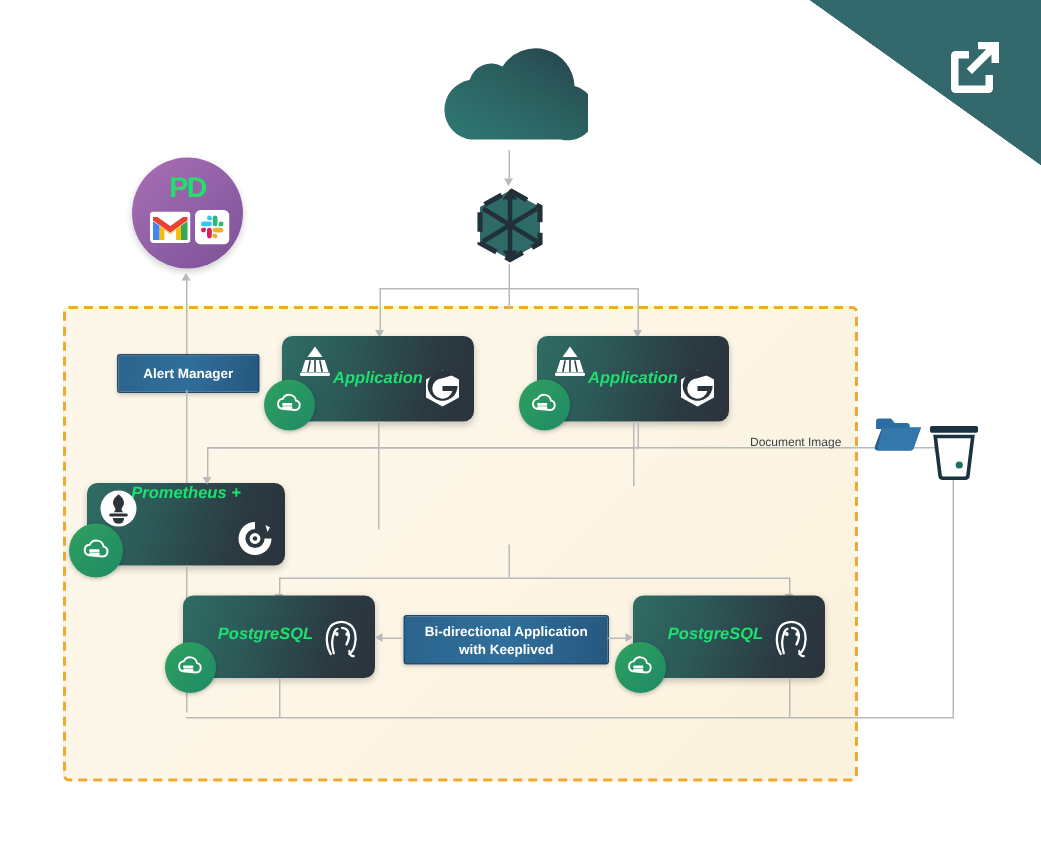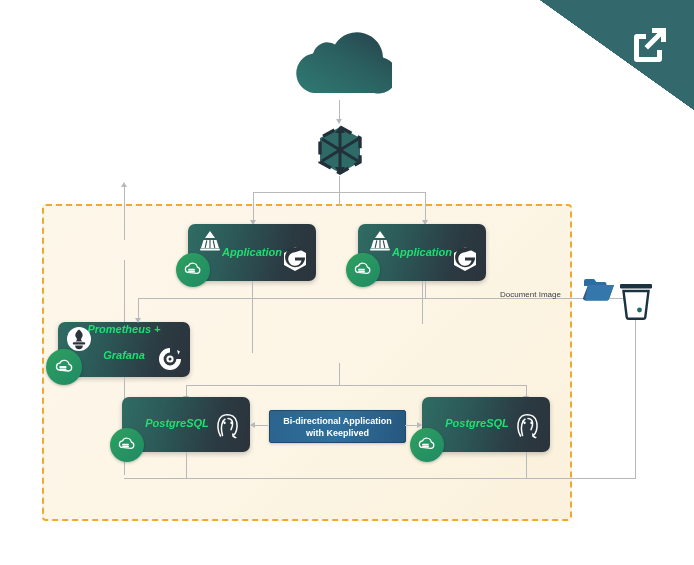--- a/index.html
+++ b/index.html
@@ -116,24 +116,53 @@
     </svg>
   </div>
 
   <div class="conn v" style="left:339px;top:176px;height:30px;"></div>
   <div class="conn h" style="left:253px;top:192px;width:173px;"></div>
   <div class="conn v" style="left:253px;top:192px;height:29px;"></div>
   <div class="conn v" style="left:425px;top:192px;height:29px;"></div>
   <div class="arrow down" style="left:250px;top:220px;"></div>
   <div class="arrow down" style="left:422px;top:220px;"></div>
 
+  <div class="pd-circle">
+    <div class="pd-text">PD</div>
+
+    <div style="position:absolute;left:12px;top:36px;width:27px;height:21px;">
+      <svg viewBox="0 0 27 21" width="27" height="21">
+        <rect x="0" y="0" width="27" height="21" rx="2.5" fill="#ffffff"></rect>
+        <path d="M2 18.5 V5.5 L13.5 13 L25 5.5 V18.5" fill="none"></path>
+        <path d="M2 19 V6.5 l4.4 3 V19 z" fill="#4285f4"></path>
+        <path d="M20.6 19 V9.5 l4.4 -3 V19 z" fill="#34a853"></path>
+        <path d="M2 6 l0 -2.3 h3 l8.5 6 l8.5 -6 h3 V6 l-11.5 8.2 z" fill="#ea4335"></path>
+        <path d="M6.4 9.5 l7.1 5 l7.1 -5 V19 h-3.2 v-6.6 l-3.9 2.8 l-3.9 -2.8 V19 H6.4 z" fill="#fbbc04"></path>
+      </svg>
+    </div>
+
+    <div style="position:absolute;left:42px;top:35px;width:23px;height:23px;">
+      <svg viewBox="0 0 23 23" width="23" height="23">
+        <rect x="0" y="0" width="23" height="23" rx="4" fill="#ffffff"></rect>
+        <g>
+          <path d="M7.2 13.4a1.6 1.6 0 1 1 -1.6 -1.6 h1.6z M8 13.4a1.6 1.6 0 0 1 3.2 0v4a1.6 1.6 0 0 1 -3.2 0z" fill="#e01e5a"></path>
+          <path d="M9.6 6.9a1.6 1.6 0 1 1 1.6 -1.6 v1.6z M9.6 7.7a1.6 1.6 0 0 1 0 3.2h-4a1.6 1.6 0 0 1 0-3.2z" fill="#36c5f0"></path>
+          <path d="M15.8 9.3a1.6 1.6 0 1 1 1.6 1.6h-1.6z M15 9.3a1.6 1.6 0 0 1 -3.2 0v-4a1.6 1.6 0 0 1 3.2 0z" fill="#2eb67d"></path>
+          <path d="M13.4 15.8a1.6 1.6 0 1 1 -1.6 1.6v-1.6z M13.4 15a1.6 1.6 0 0 1 0-3.2h4a1.6 1.6 0 0 1 0 3.2z" fill="#ecb22e"></path>
+        </g>
+      </svg>
+    </div>
+  </div>
 
   <div class="conn v" style="left:124px;top:185px;height:55px;"></div>
   <div class="arrow up" style="left:121px;top:182px;"></div>
 
+  <div class="bluebox" style="left:78px;top:236px;width:93px;height:24px;">
+    <span>Alert Manager</span>
+  </div>
 
   <div class="conn v" style="left:124px;top:260px;height:68px;"></div>
 
   <div class="node" style="left:188px;top:224px;width:128px;height:57px;">
     <div class="node-label" style="top:22px;">Application</div>
     <div class="tl-logo" style="left:10px;top:6px;width:24px;height:22px;">
       <svg viewBox="0 0 24 22" width="24" height="22">
         <path d="M12 1 L17 8 H7 Z" fill="#ffffff"></path>
         <path d="M5.5 10 h13 l2.5 8 h-18 z" fill="#ffffff"></path>
         <g stroke="#2c4a4a" stroke-width="1.1">
@@ -195,21 +224,20 @@
   <div class="conn h" style="left:138px;top:298px;width:288px;"></div>
   <div class="conn v" style="left:425px;top:281px;height:18px;"></div>
   <div class="conn v" style="left:138px;top:298px;height:22px;"></div>
 
   <div class="conn h" style="left:138px;top:298px;width:487px;"></div>
   <div class="arrow right" style="left:623px;top:295px;"></div>
   <div class="edge-label" style="left:468px;top:290px;margin-left:32px;">Document Image</div>
 
   <div class="node" style="left:58px;top:322px;width:132px;height:55px;">
     <div class="node-label" style="top:1px;text-align:center;">Prometheus +</div>
-    <div class="node-label" style="top:27px;">Grafana</div>
     <div class="tl-logo" style="left:8px;top:4px;width:26px;height:26px;">
       <svg viewBox="0 0 26 26" width="26" height="26">
         <circle cx="13" cy="13" r="12" fill="#ffffff"></circle>
         <path d="M13 3.5 c3.6 3 4.6 5.6 2.8 8.1 c-1.3 1.8 -.7 3.1 .6 3.9 h-6.8 c1.3 -.8 1.9 -2.1 .6 -3.9 C8.4 9.1 9.4 6.5 13 3.5 z" fill="#2b333b"></path>
         <rect x="6.8" y="16.3" width="12.4" height="2.1" rx="1" fill="#2b333b"></rect>
         <path d="M9.2 19.4 h7.6 a3.8 3.8 0 0 1 -7.6 0 z" fill="#2b333b"></path>
       </svg>
     </div>
     <div class="corner-logo" style="right:8px;bottom:6px;width:24px;height:24px;">
       <svg viewBox="0 0 24 24" width="24" height="24">

